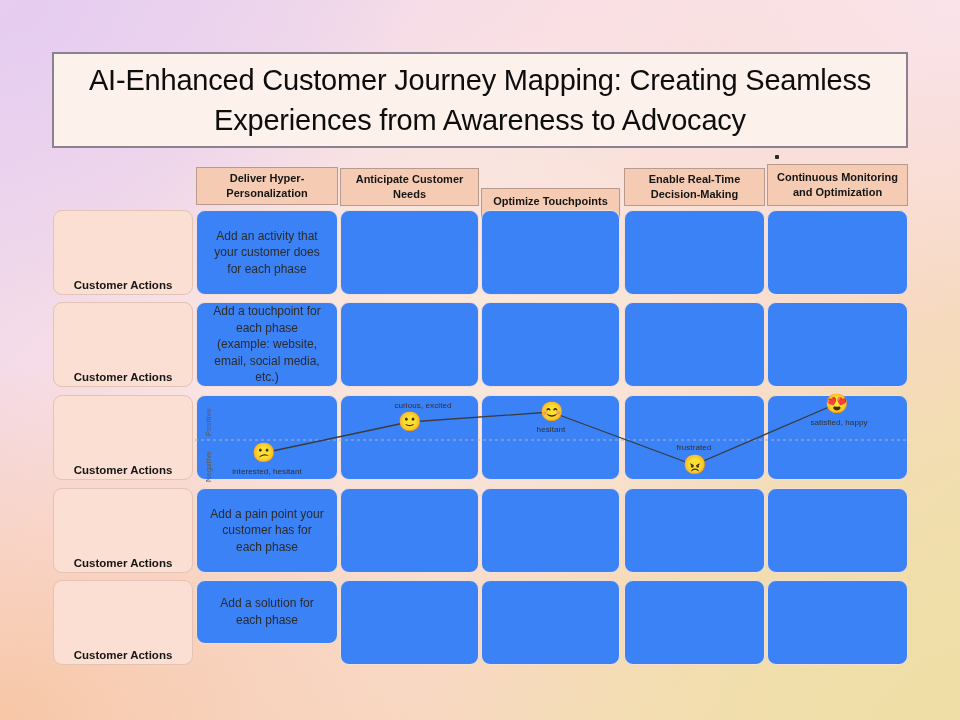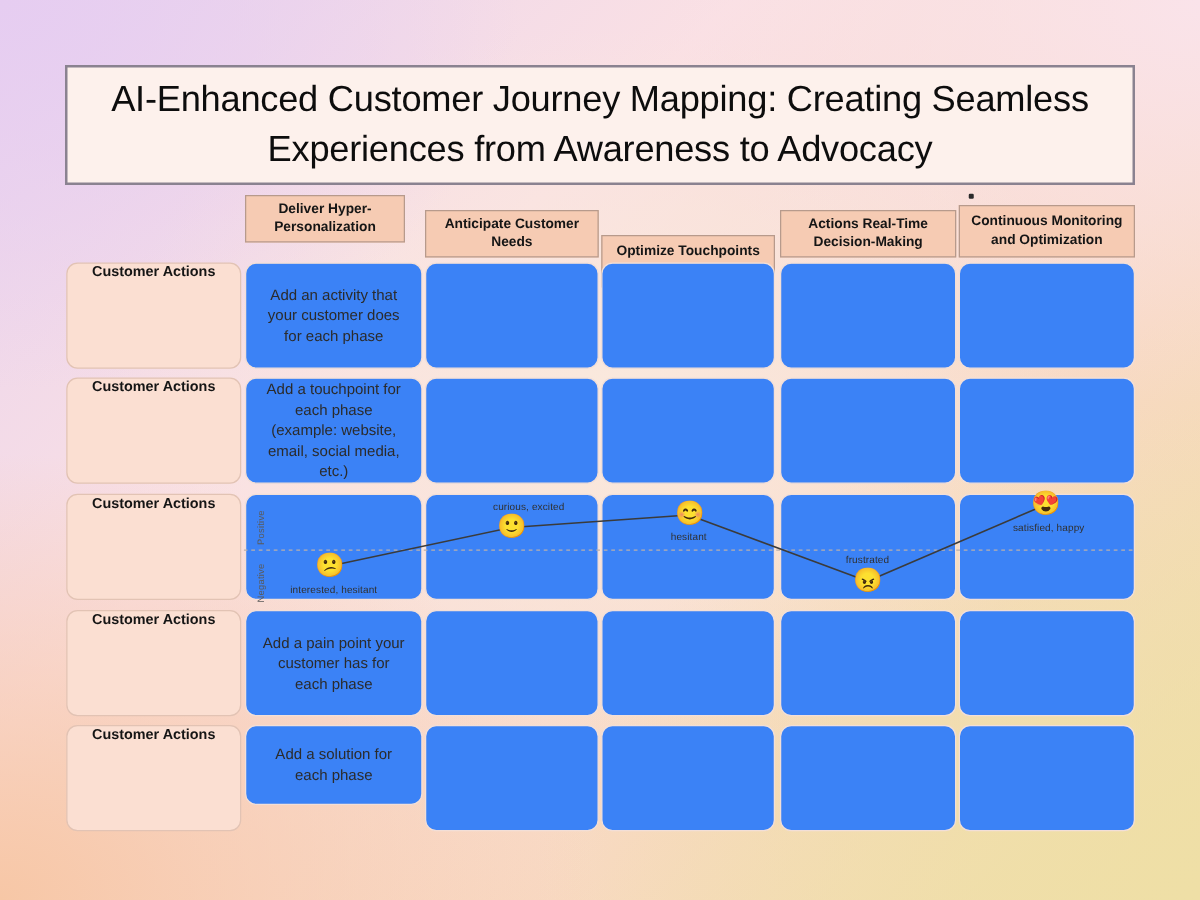--- a/index.html
+++ b/index.html
@@ -77,21 +77,21 @@
     border-radius: 1px;
   }
 
   
   .row-label {
     position: absolute;
     background: #fbdfd2;
     border: 1px solid #e2c3b4;
     border-radius: 9px;
     display: flex;
-    align-items: flex-start;
+    align-items: flex-end;
     justify-content: center;
     text-align: center;
     font-size: 11.5px;
     font-weight: 700;
     color: #151515;
     line-height: 1.35;
   }
 
   
   .cell {
@@ -159,31 +159,31 @@
 
 <div id="canvas">
 
   <div id="title-card">
     <div id="title-text">AI-Enhanced Customer Journey Mapping: Creating Seamless Experiences from Awareness to Advocacy</div>
   </div>
 
   <div class="bullet-dot" style="left:775px; top:155px;"></div>
   <div class="bullet-dot" style="left:775px; top:172px;"></div>
 
-  <div class="col-header" style="left:196px; top:156px; width:128px; height:38px;justify-content:flex-end;">
+  <div class="col-header" style="left:196px; top:167px; width:142px; height:38px;justify-content:flex-end;">
     <span>Deliver Hyper-Personalization</span>
   </div>
   <div class="col-header" style="left:340px; top:168px; width:139px; height:38px;">
     <span>Anticipate Customer Needs</span>
   </div>
   <div class="col-header" style="left:481px; top:164px; width:139px; height:42px;margin-top:24px;">
     <span>Optimize Touchpoints for Maximum Impact</span>
   </div>
   <div class="col-header" style="left:624px; top:168px; width:141px; height:38px;">
-    <span>Actions Real-Time Decision-Making</span>
+    <span>Enable Real-Time Decision-Making</span>
   </div>
   <div class="col-header" style="left:767px; top:164px; width:141px; height:42px;">
     <span>Continuous Monitoring and Optimization</span>
   </div>
 
   <div class="row-label" style="left:53px; top:210px; width:140px; height:85px;">
     <span>Customer Actions</span>
   </div>
   <div class="row-label" style="left:53px; top:302px; width:140px; height:85px;">
     <span>Customer Actions</span>

